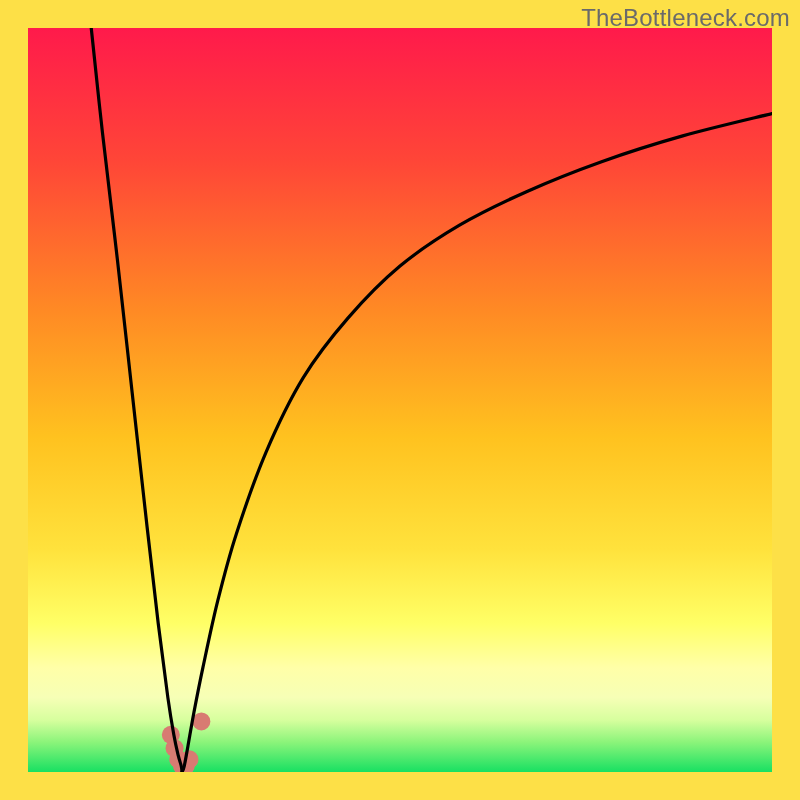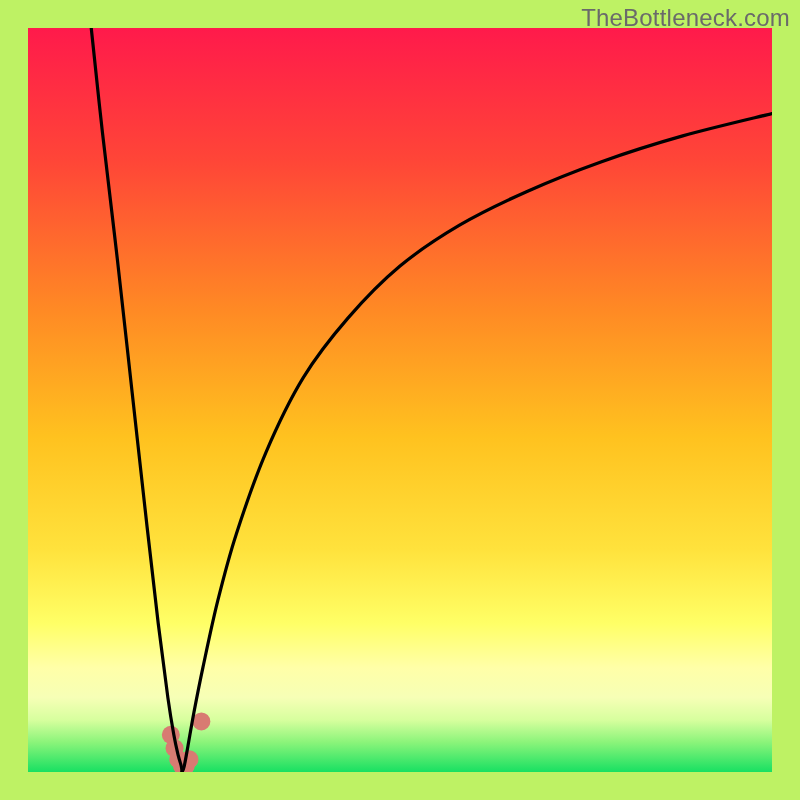--- a/index.html
+++ b/index.html
@@ -10,21 +10,21 @@
     overflow: hidden;
     background: #000;
     font-family: Arial, Helvetica, sans-serif;
   }
   .frame {
     position: absolute;
     left: 0;
     top: 0;
     width: 800px;
     height: 800px;
-    background: #bef264;
+    background: #fde047;
   }
   .plot {
     position: absolute;
     left: 28px;
     top: 28px;
     width: 744px;
     height: 744px;
     overflow: hidden;
   }
   .plot svg {

